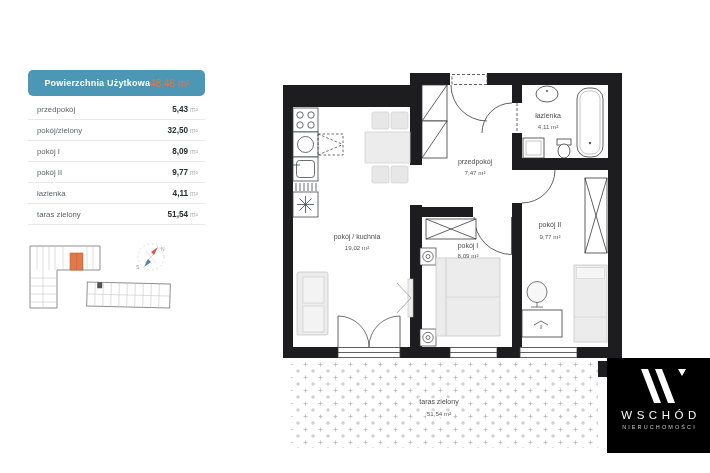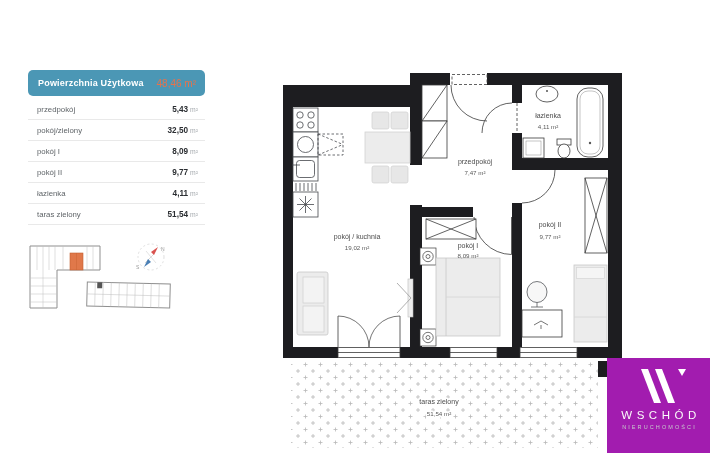--- a/index.html
+++ b/index.html
@@ -1,38 +1,38 @@
 <!DOCTYPE html>
 <html><head>
 <meta charset="utf-8">
 <style>
   html,body{margin:0;padding:0;background:#fff}
   .canvas{position:relative;width:710px;height:473px;background:#ffffff;overflow:hidden;
           font-family:"Liberation Sans","DejaVu Sans",sans-serif}
   
   .area-panel{position:absolute;left:28px;top:70px;width:177px}
-  .area-header{display:flex;align-items:center;justify-content:space-between;height:26px;
+  .area-header{display:flex;align-items:center;justify-content:center;height:26px;
                background:#4b97b5;border-radius:5px;padding:0 9px 0 10px;box-sizing:border-box}
   .area-title{font-size:9px;font-weight:bold;color:#ffffff;letter-spacing:.2px}
   .area-total{font-size:10px;font-weight:normal;color:#e6734c}
   .area-rows{margin-top:3px}
   .area-row{display:flex;align-items:center;justify-content:space-between;height:20px;
             border-bottom:1px solid #e9e9e9;padding:0 7px 0 9px}
   .row-label{font-size:7.8px;color:#5f6468}
   .row-value{font-size:8.2px;font-weight:bold;color:#2b2e32;white-space:nowrap}
   .row-unit{font-size:6.8px;font-weight:normal;color:#a6abaf;margin-left:2px}
   
   .site-map{position:absolute;left:25px;top:238px}
   
   .floor-plan{position:absolute;left:280px;top:55px}
   .room-name{font-size:7px;fill:#4b4b4b}
   .room-area{font-size:6.2px;fill:#5a5a5a}
   .halo{paint-order:stroke;stroke:#ffffff;stroke-width:3px;stroke-linejoin:round}
   
-  .logo-block{position:absolute;left:607px;top:358px;width:103px;height:95px;background:#a21caf;
+  .logo-block{position:absolute;left:607px;top:358px;width:103px;height:95px;background:#000000;
               display:flex;flex-direction:column;align-items:center;box-sizing:border-box}
   .logo-mark{margin-top:11px}
   .logo-brand{margin-top:6px;font-size:11.5px;letter-spacing:4.5px;color:#fafafa;padding-left:5px;white-space:nowrap}
   .logo-sub{margin-top:3px;font-size:5.5px;letter-spacing:2.1px;color:#c6cacc;padding-left:2px;white-space:nowrap}
 </style>
 </head>
 <body>
 
 <div class="canvas">
 

